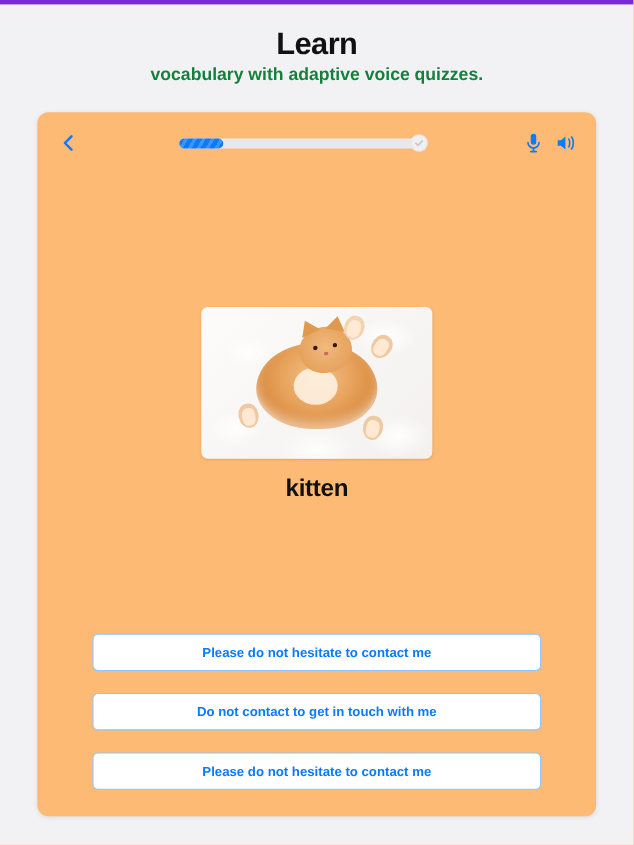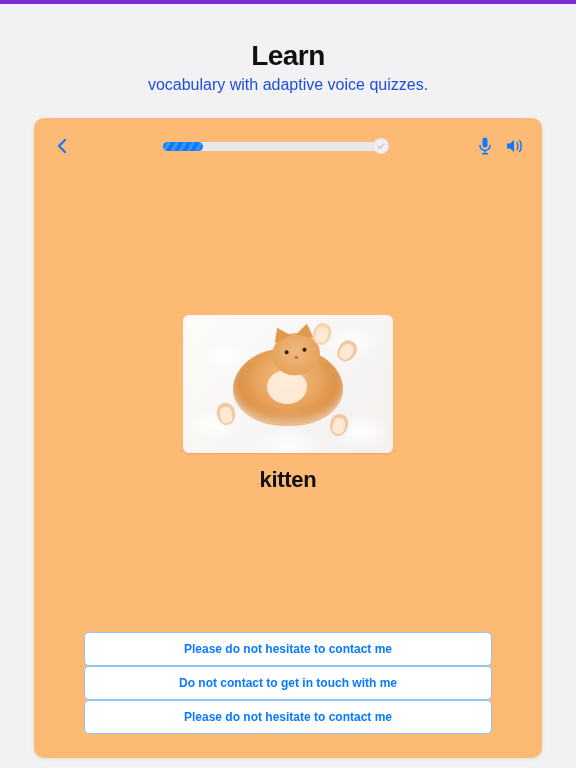--- a/index.html
+++ b/index.html
@@ -10,34 +10,34 @@
     position: relative;
   }
   .top-accent {
     position: absolute;
     top: 0; left: 0; right: 0;
     height: 4px;
     background: #7a2bd4;
   }
   .header {
     text-align: center;
-    padding-top: 40px;
+    padding-top: 24px;
     padding-bottom: 24px;
   }
   .header h1 {
     font-size: 28px;
     font-weight: 800;
     color: #111;
     letter-spacing: -0.5px;
   }
   .header p {
     font-size: 16px;
-    color: #1d4ed8;
+    color: #15803d;
     margin-top: 4px;
-    font-weight: 400;
+    font-weight: 700;
   }
   .card {
     background: #fdba74;
     border-radius: 10px;
     margin: 0 34px;
     box-shadow: 0 1px 4px rgba(0,0,0,0.08);
     height: 640px;
     position: relative;
     overflow: hidden;
     display: flex;
@@ -220,21 +220,21 @@
     font-size: 22px;
     font-weight: 800;
     color: #111;
     margin-top: 14px;
     letter-spacing: -0.3px;
   }
   .answers {
     padding: 10px 50px 24px 50px;
     display: flex;
     flex-direction: column;
-    gap: 0;
+    gap: 20px;
   }
   .answer-btn {
     border: 1.5px solid #8fc5ff;
     background: #fff;
     color: #0a7aff;
     font-size: 12px;
     font-weight: 700;
     padding: 9px 10px;
     border-radius: 5px;
     text-align: center;

